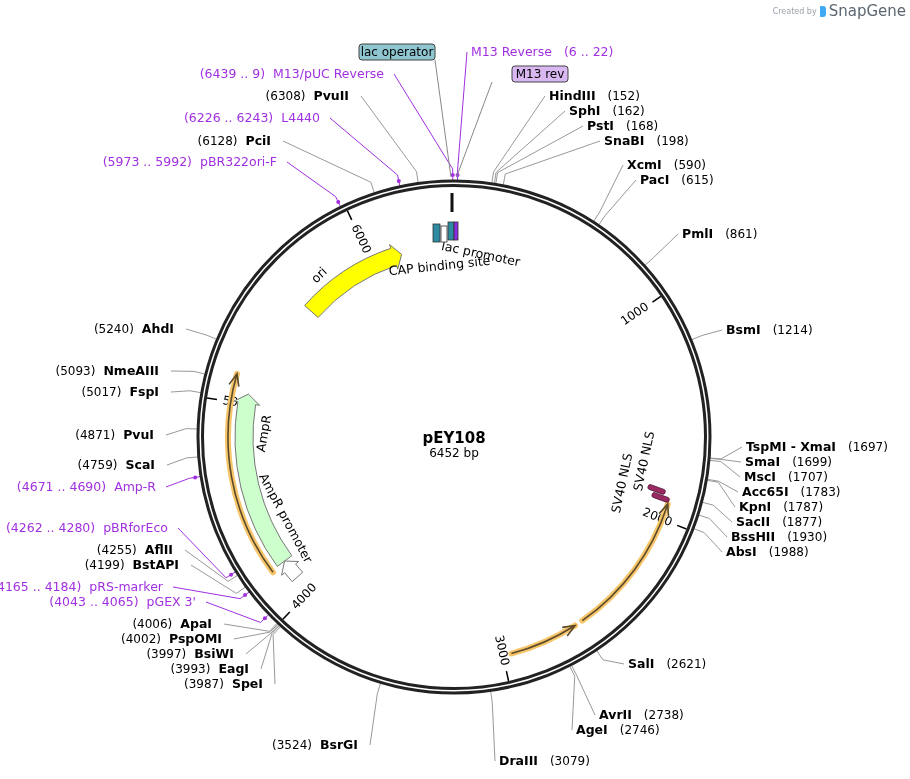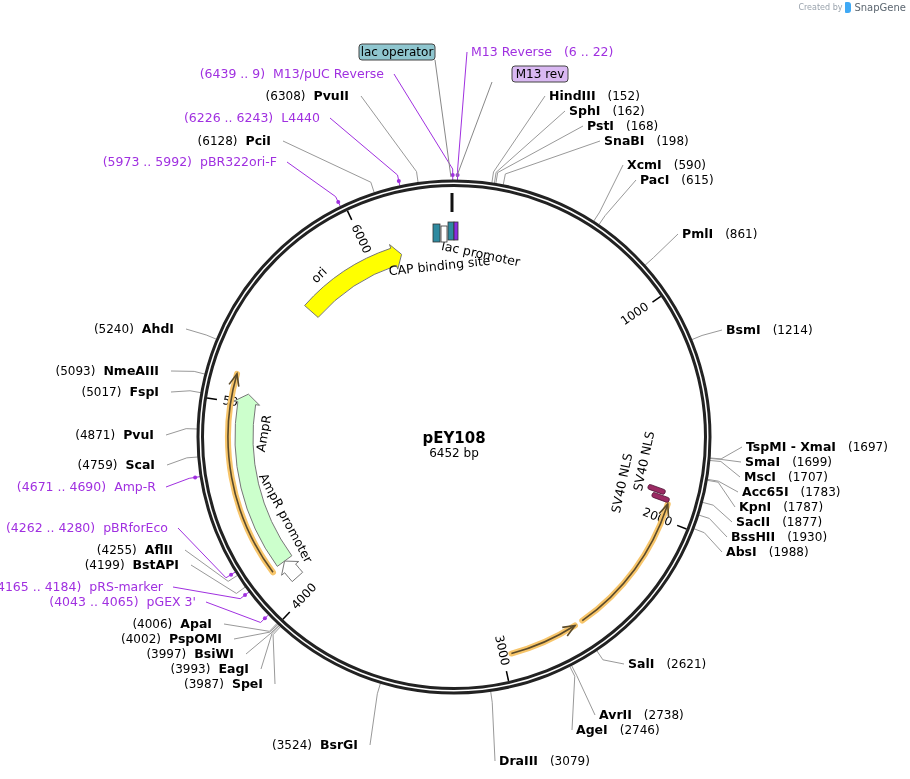--- a/index.html
+++ b/index.html
@@ -1,19 +1,19 @@
 <!DOCTYPE html>
 <html><head>
 <meta charset="utf-8">
 <style>
   html,body{margin:0;padding:0;background:#fff;}
   body{width:910px;height:779px;overflow:hidden;position:relative;font-family:"DejaVu Sans","Liberation Sans",sans-serif;}
   #map{position:absolute;left:0;top:0;}
   .credit{position:absolute;right:4px;top:2px;font-size:8px;color:#9aa3ad;display:flex;align-items:center;gap:3px;margin-left:8px;}
-  .credit .logo{font-size:10px;color:#5b6670;}
+  .credit .logo{font-size:15px;color:#5b6670;}
   .credit .mark{display:inline-block;width:6px;height:11px;background:#3fa9f5;border-radius:1px 3px 3px 1px;}
   .enz-name{font-weight:bold;font-size:12.5px;fill:#000;}
   .enz-pos{font-size:12px;fill:#000;}
   .primer{font-size:12.5px;fill:#a030e0;}
   .center-title{font-weight:bold;font-size:15px;}
   .center-sub{font-size:12px;}
   .tick-lbl{font-size:12px;}
   .feat-lbl{font-size:12.5px;}
 </style>
 </head>

